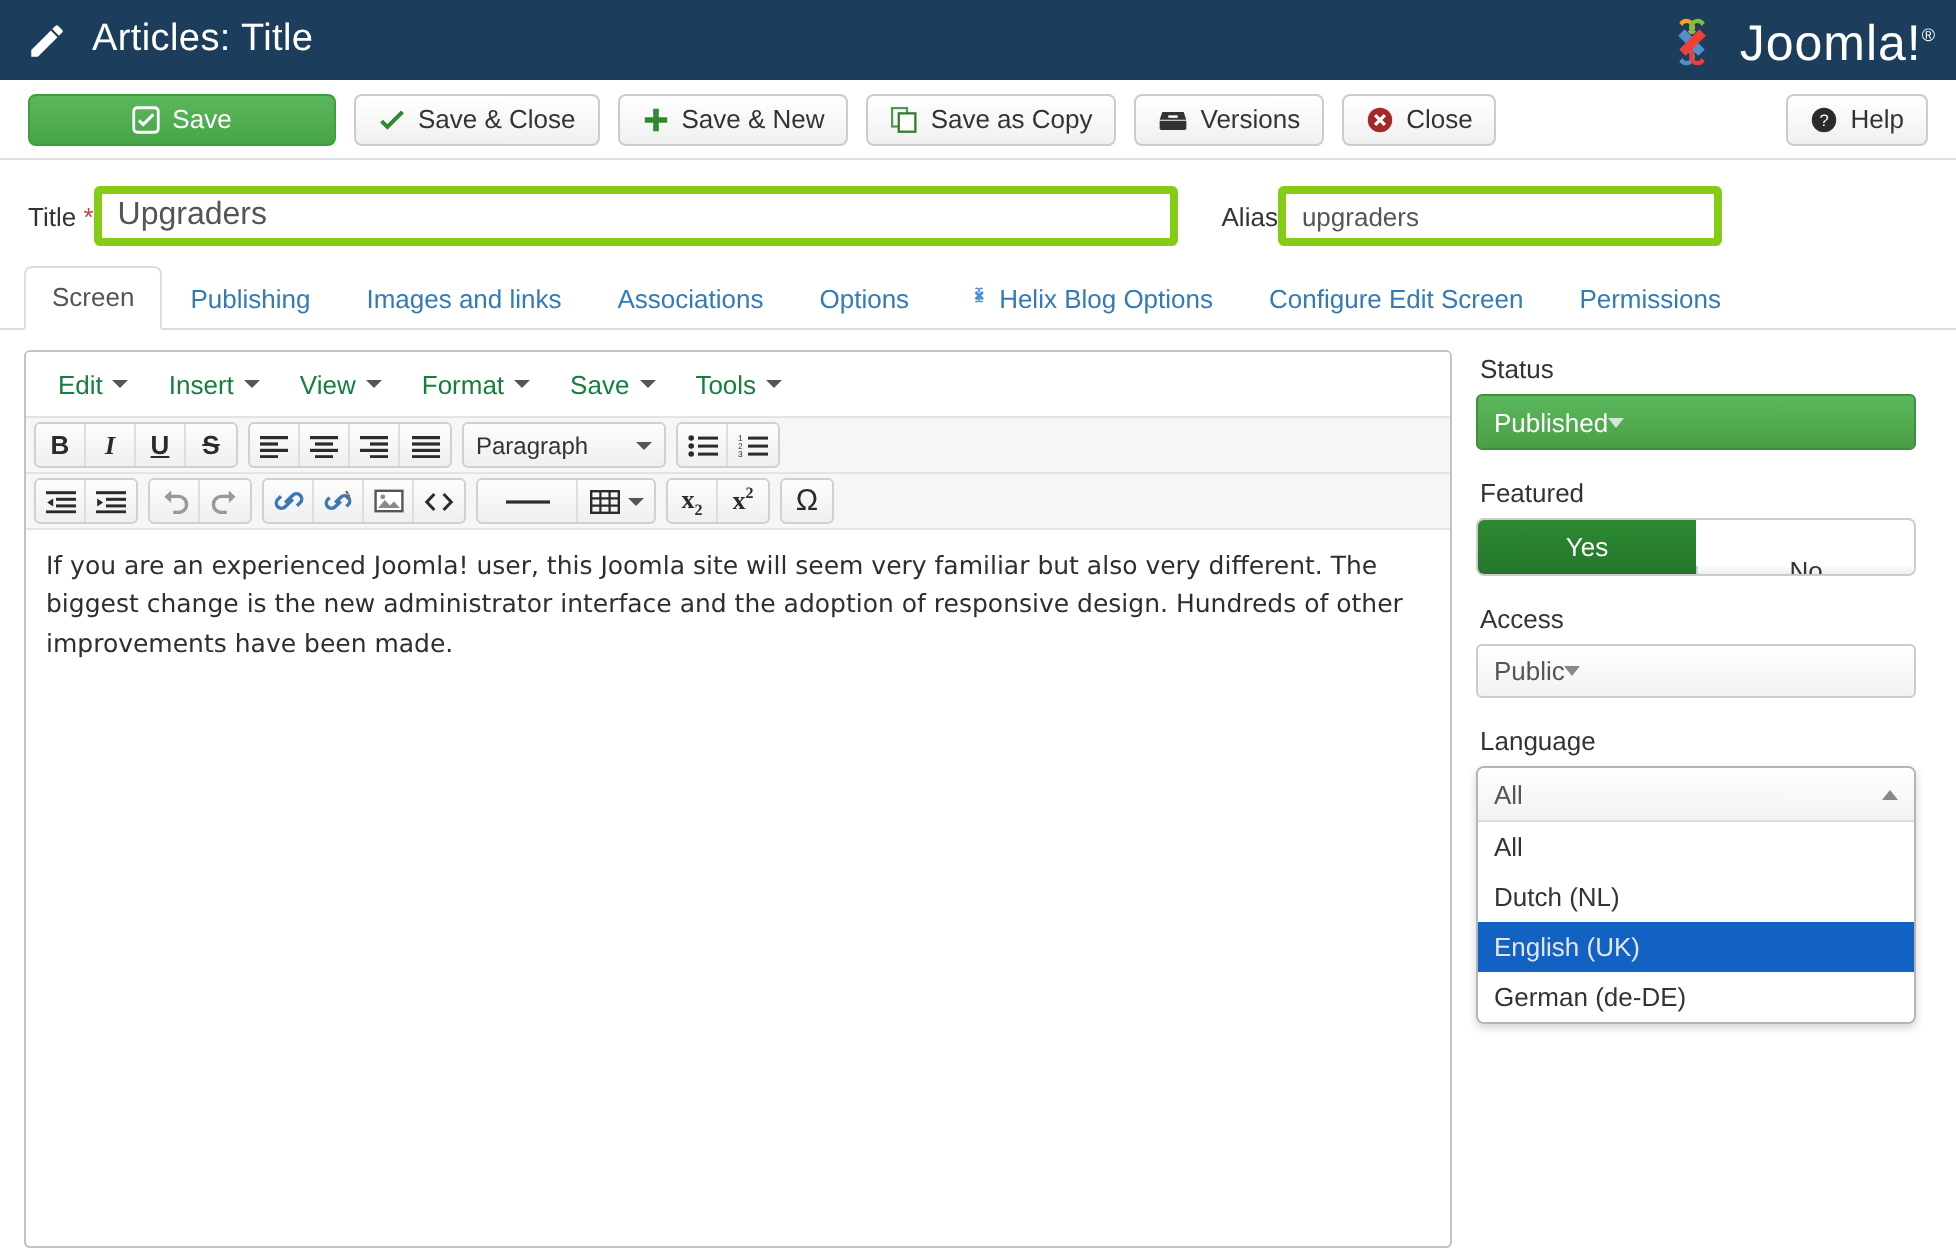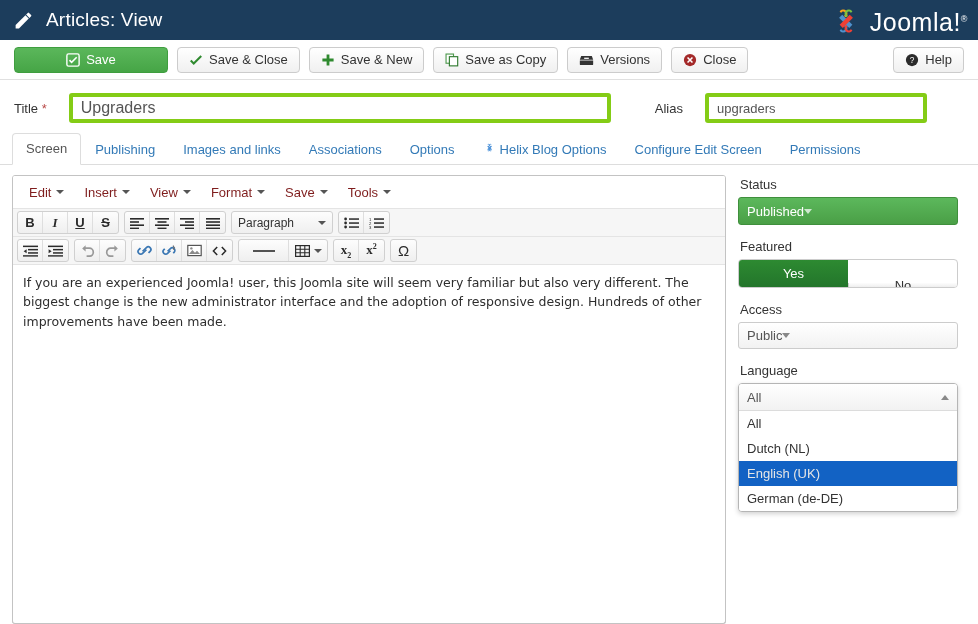--- a/index.html
+++ b/index.html
@@ -80,21 +80,21 @@
     font-weight: normal;
   }
   .tbtn .ic { display: inline-flex; align-items: center; }
   .spacer { flex: 1 1 auto; }
 
   
   #title-row {
     display: flex;
     align-items: center;
     padding: 13px 14px 10px 14px;
-    gap: 22px;
+    gap: 0;
   }
   .field-label { font-size: 13px; color: #333; white-space: nowrap; }
   .req { color: #b94a48; }
   .txtinput {
     height: 30px;
     border: 4px solid #84cc16;
     border-radius: 3px;
     padding: 4px 8px;
     font-family: "Liberation Sans", sans-serif;
     font-size: 15px;
@@ -158,21 +158,21 @@
     height: 33px;
     display: flex;
     align-items: center;
     padding: 0 6px;
     background: #ffffff;
     border-bottom: 1px solid #e4e4e4;
   }
   .menu-item {
     padding: 4px 10px;
     font-size: 13px;
-    color: #7f1d1d;
+    color: #15803d;
     cursor: pointer;
     display: inline-flex;
     align-items: center;
     gap: 5px;
     border-radius: 3px;
   }
   .caret-d {
     width: 0; height: 0;
     border-left: 4px solid transparent;
     border-right: 4px solid transparent;
@@ -364,21 +364,21 @@
 </head>
 <body>
 
 <div id="app-header">
   <span class="pencil-icon">
     <svg width="21" height="21" viewBox="0 0 24 24">
       <path d="M3 17.2V21h3.8L18 9.8 14.2 6 3 17.2z" fill="#ffffff"></path>
       <path d="M20.7 7.1c.4-.4.4-1 0-1.4l-2.4-2.4a1 1 0 0 0-1.4 0L15 5.2 18.8 9l1.9-1.9z" fill="#ffffff"></path>
     </svg>
   </span>
-  <span id="page-title">Articles: View</span>
+  <span id="page-title">Articles: Title</span>
 
   <div id="joomla-logo">
     <span>
       <svg width="34" height="34" viewBox="0 0 64 64">
         <path d="M20 14a8 8 0 1 1 11 11l-3-3a4 4 0 1 0-5-5z" fill="#f9a11b"></path>
         <path d="M44 14a8 8 0 1 0-11 11l3-3a4 4 0 1 1 5-5z" fill="#7ac143"></path>
         <path d="M20 50a8 8 0 1 0 11-11l-3 3a4 4 0 1 1-5 5z" fill="#5091cd"></path>
         <path d="M44 50a8 8 0 1 1-11-11l3 3a4 4 0 1 0 5 5z" fill="#ee4035"></path>
         <path d="M25 20l19 19-6 6-19-19z" fill="#5091cd"></path>
         <path d="M39 20L20 39l6 6 19-19z" fill="#ee4035"></path>

